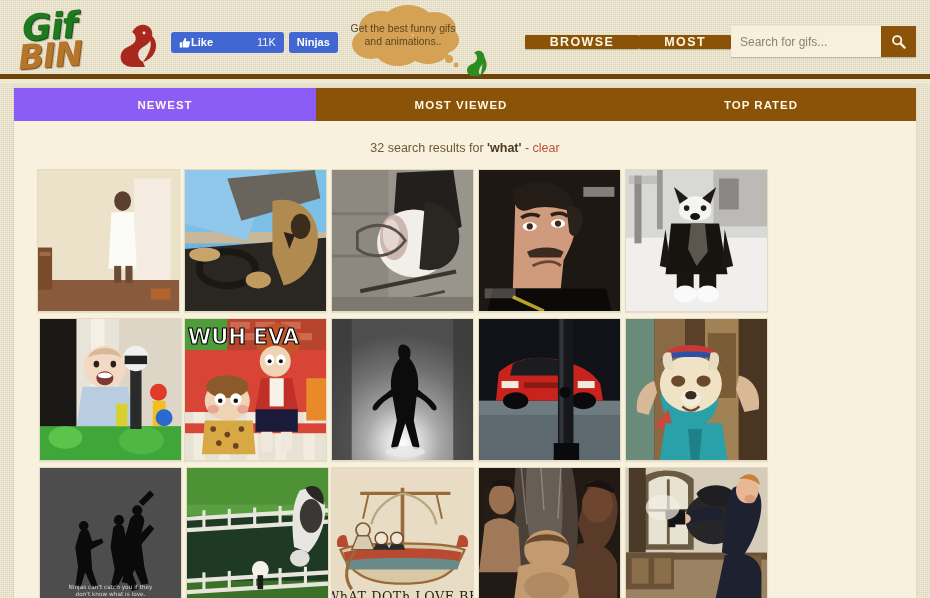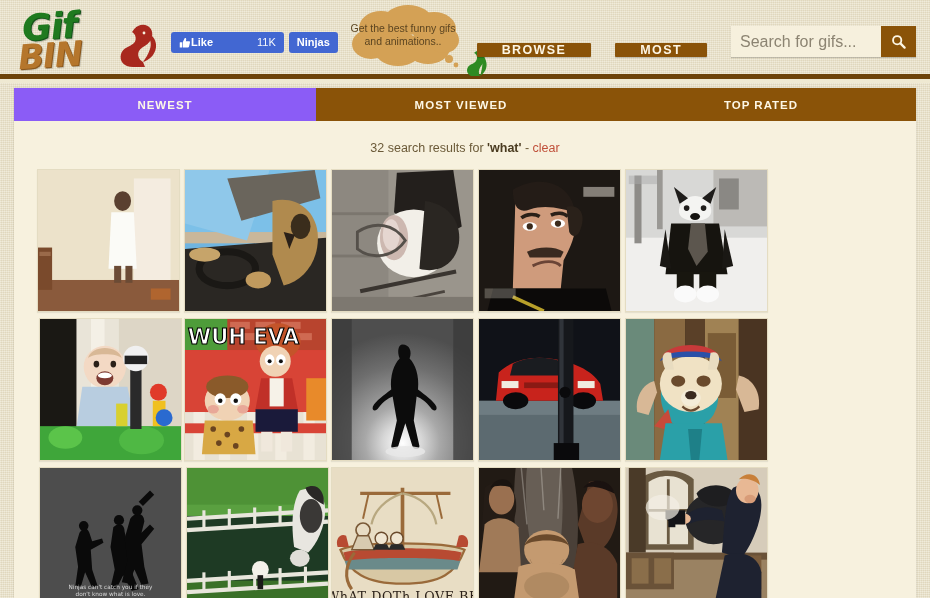--- a/index.html
+++ b/index.html
@@ -127,22 +127,22 @@
     color: #5c4521;
     font-family: "Liberation Sans", sans-serif;
   }
 
   
   #headernav {
     position: absolute;
     right: 14px;
     top: 26px;
     display: flex;
-    align-items: flex-end;
-    gap: 24px;
+    align-items: center;
+    gap: 0;
     height: 31px;
   }
   .navbtn {
     background: #8a5308;
     color: #fdf6e4;
     font-size: 12.5px;
     font-weight: bold;
     letter-spacing: 1.4px;
     font-family: "Liberation Sans", sans-serif;
     border: none;
@@ -156,21 +156,21 @@
   }
   #searchwrap {
     display: flex;
     height: 31px;
     box-shadow: 0 1px 1px rgba(0,0,0,0.2);
   }
   #searchinput {
     width: 150px;
     border: none;
     background: #f6f0dd;
-    font-size: 16px;
+    font-size: 12px;
     padding: 0 9px;
     color: #5b5243;
     font-family: "Liberation Sans", sans-serif;
     outline: none;
   }
   #searchinput::placeholder { color: #8c8472; }
   #searchbtn {
     width: 35px;
     background: #8a5308;
     border: none;

